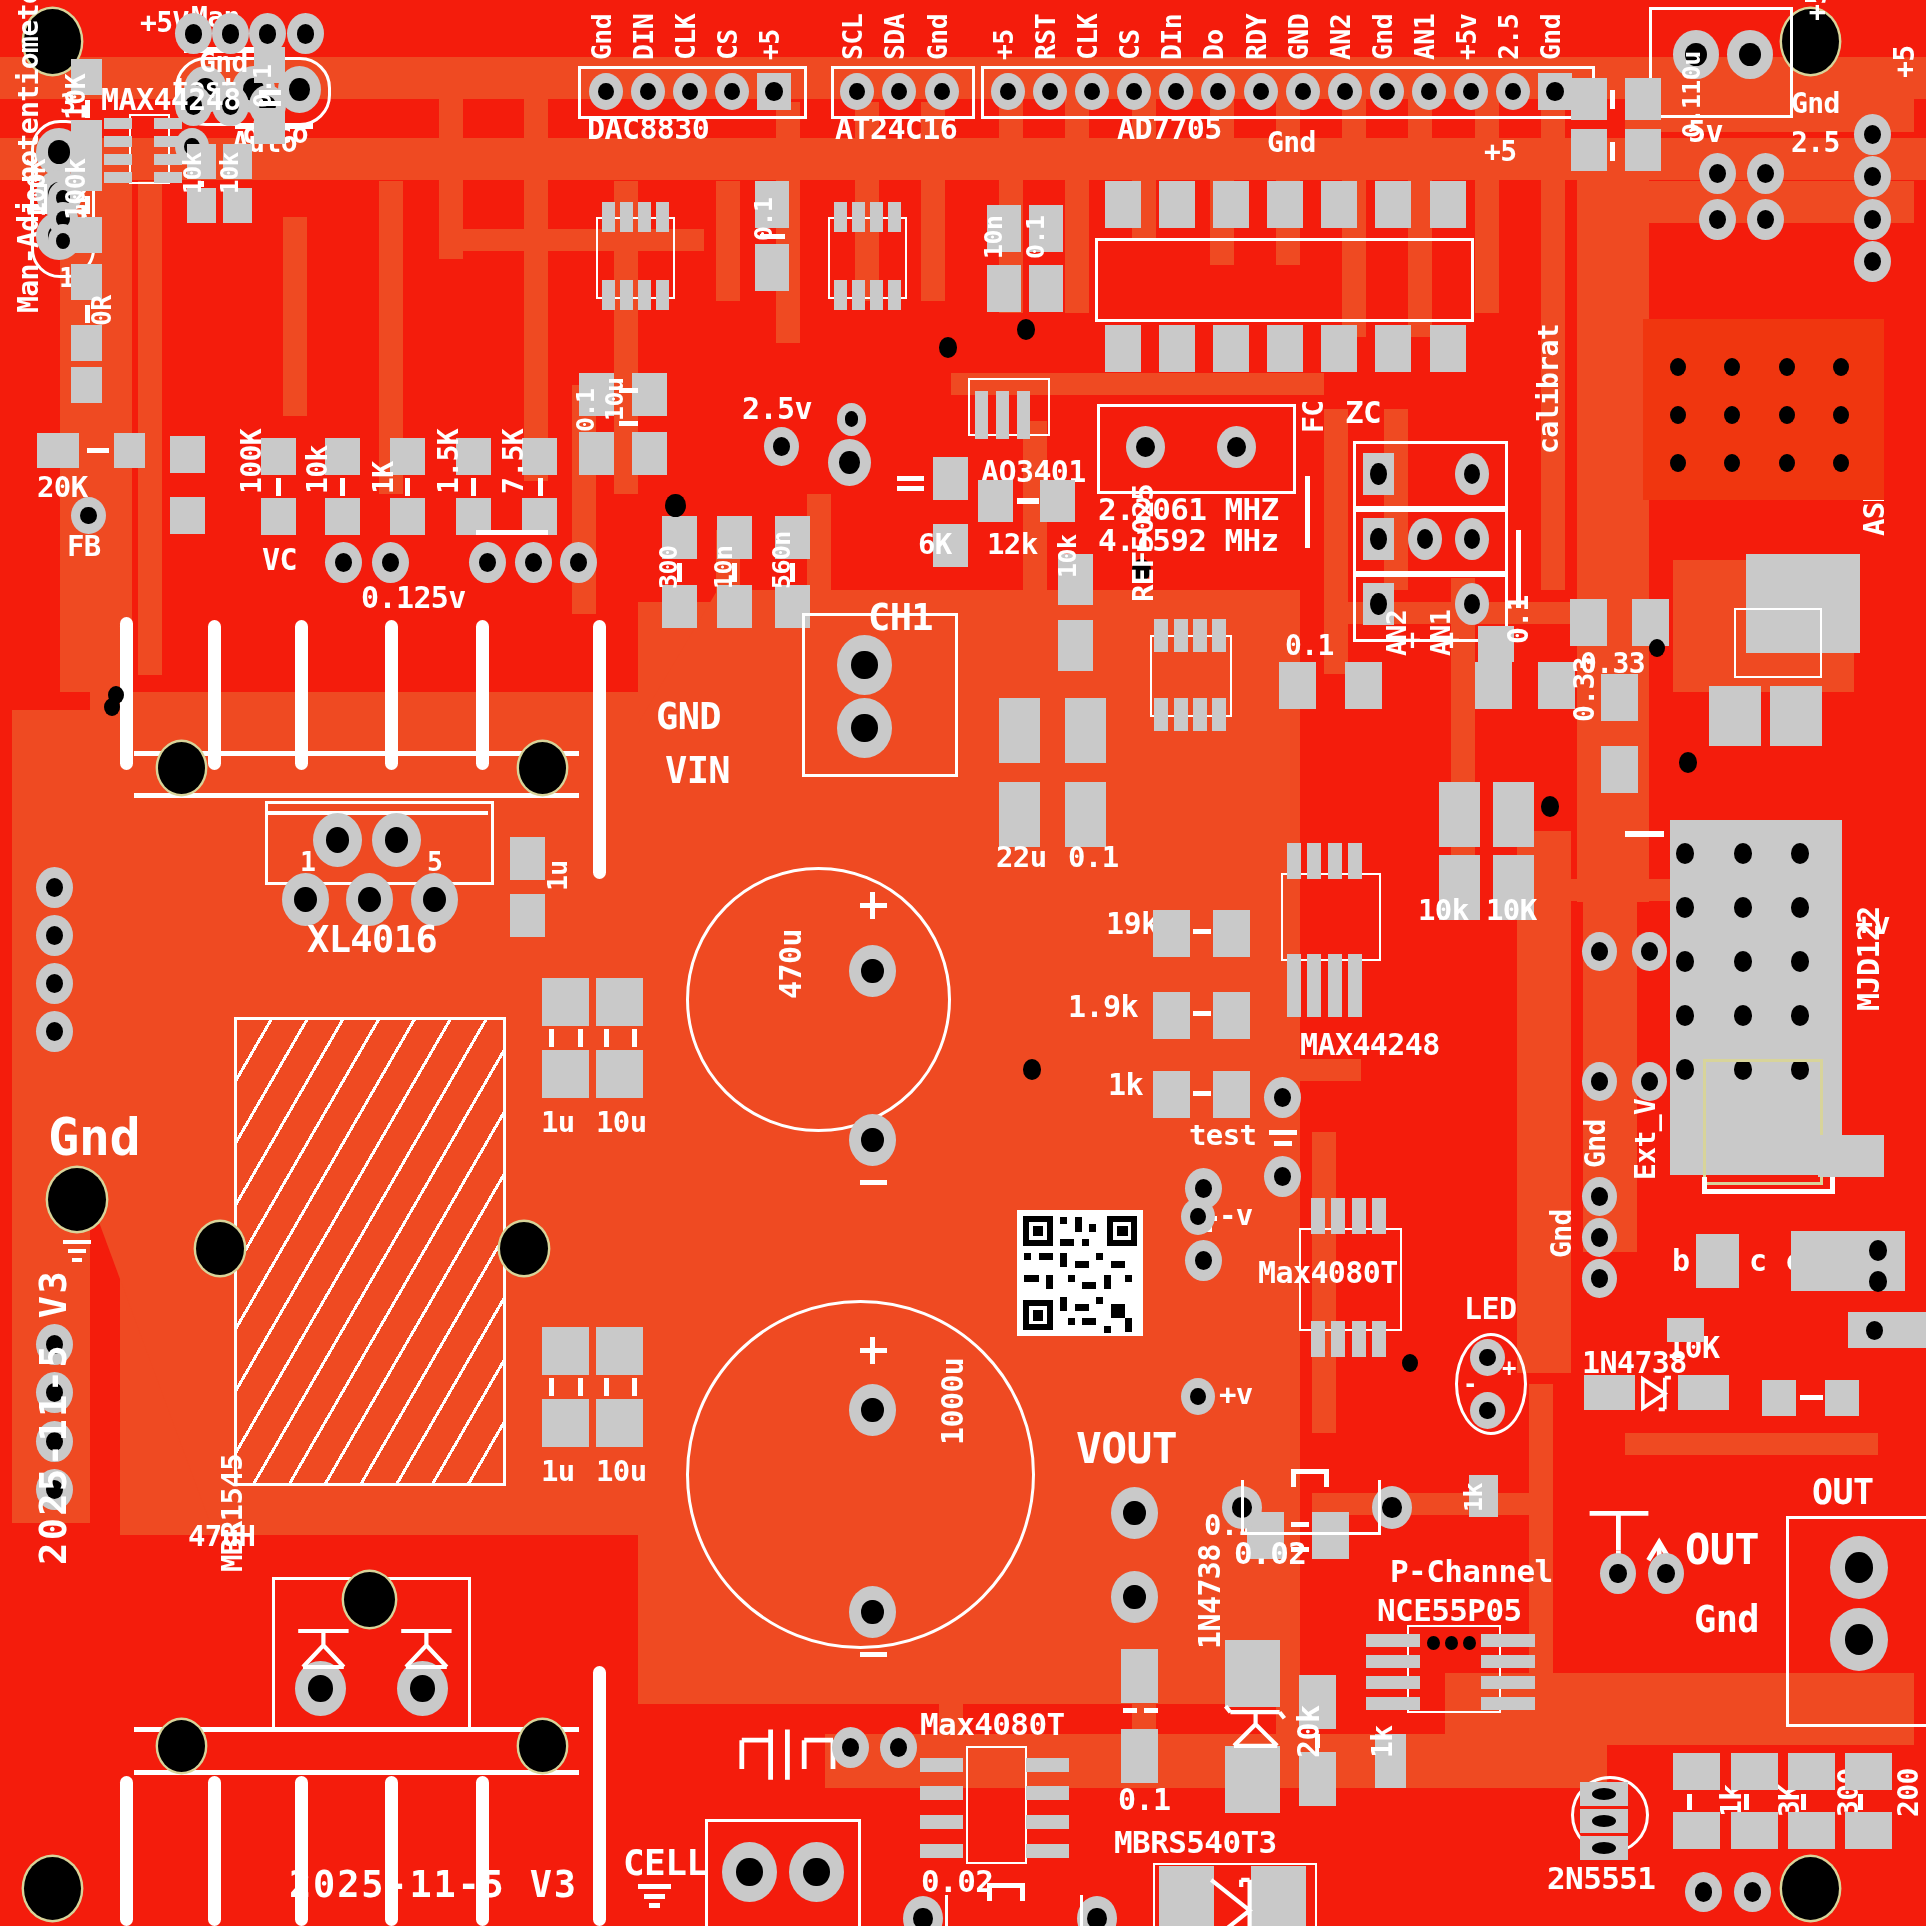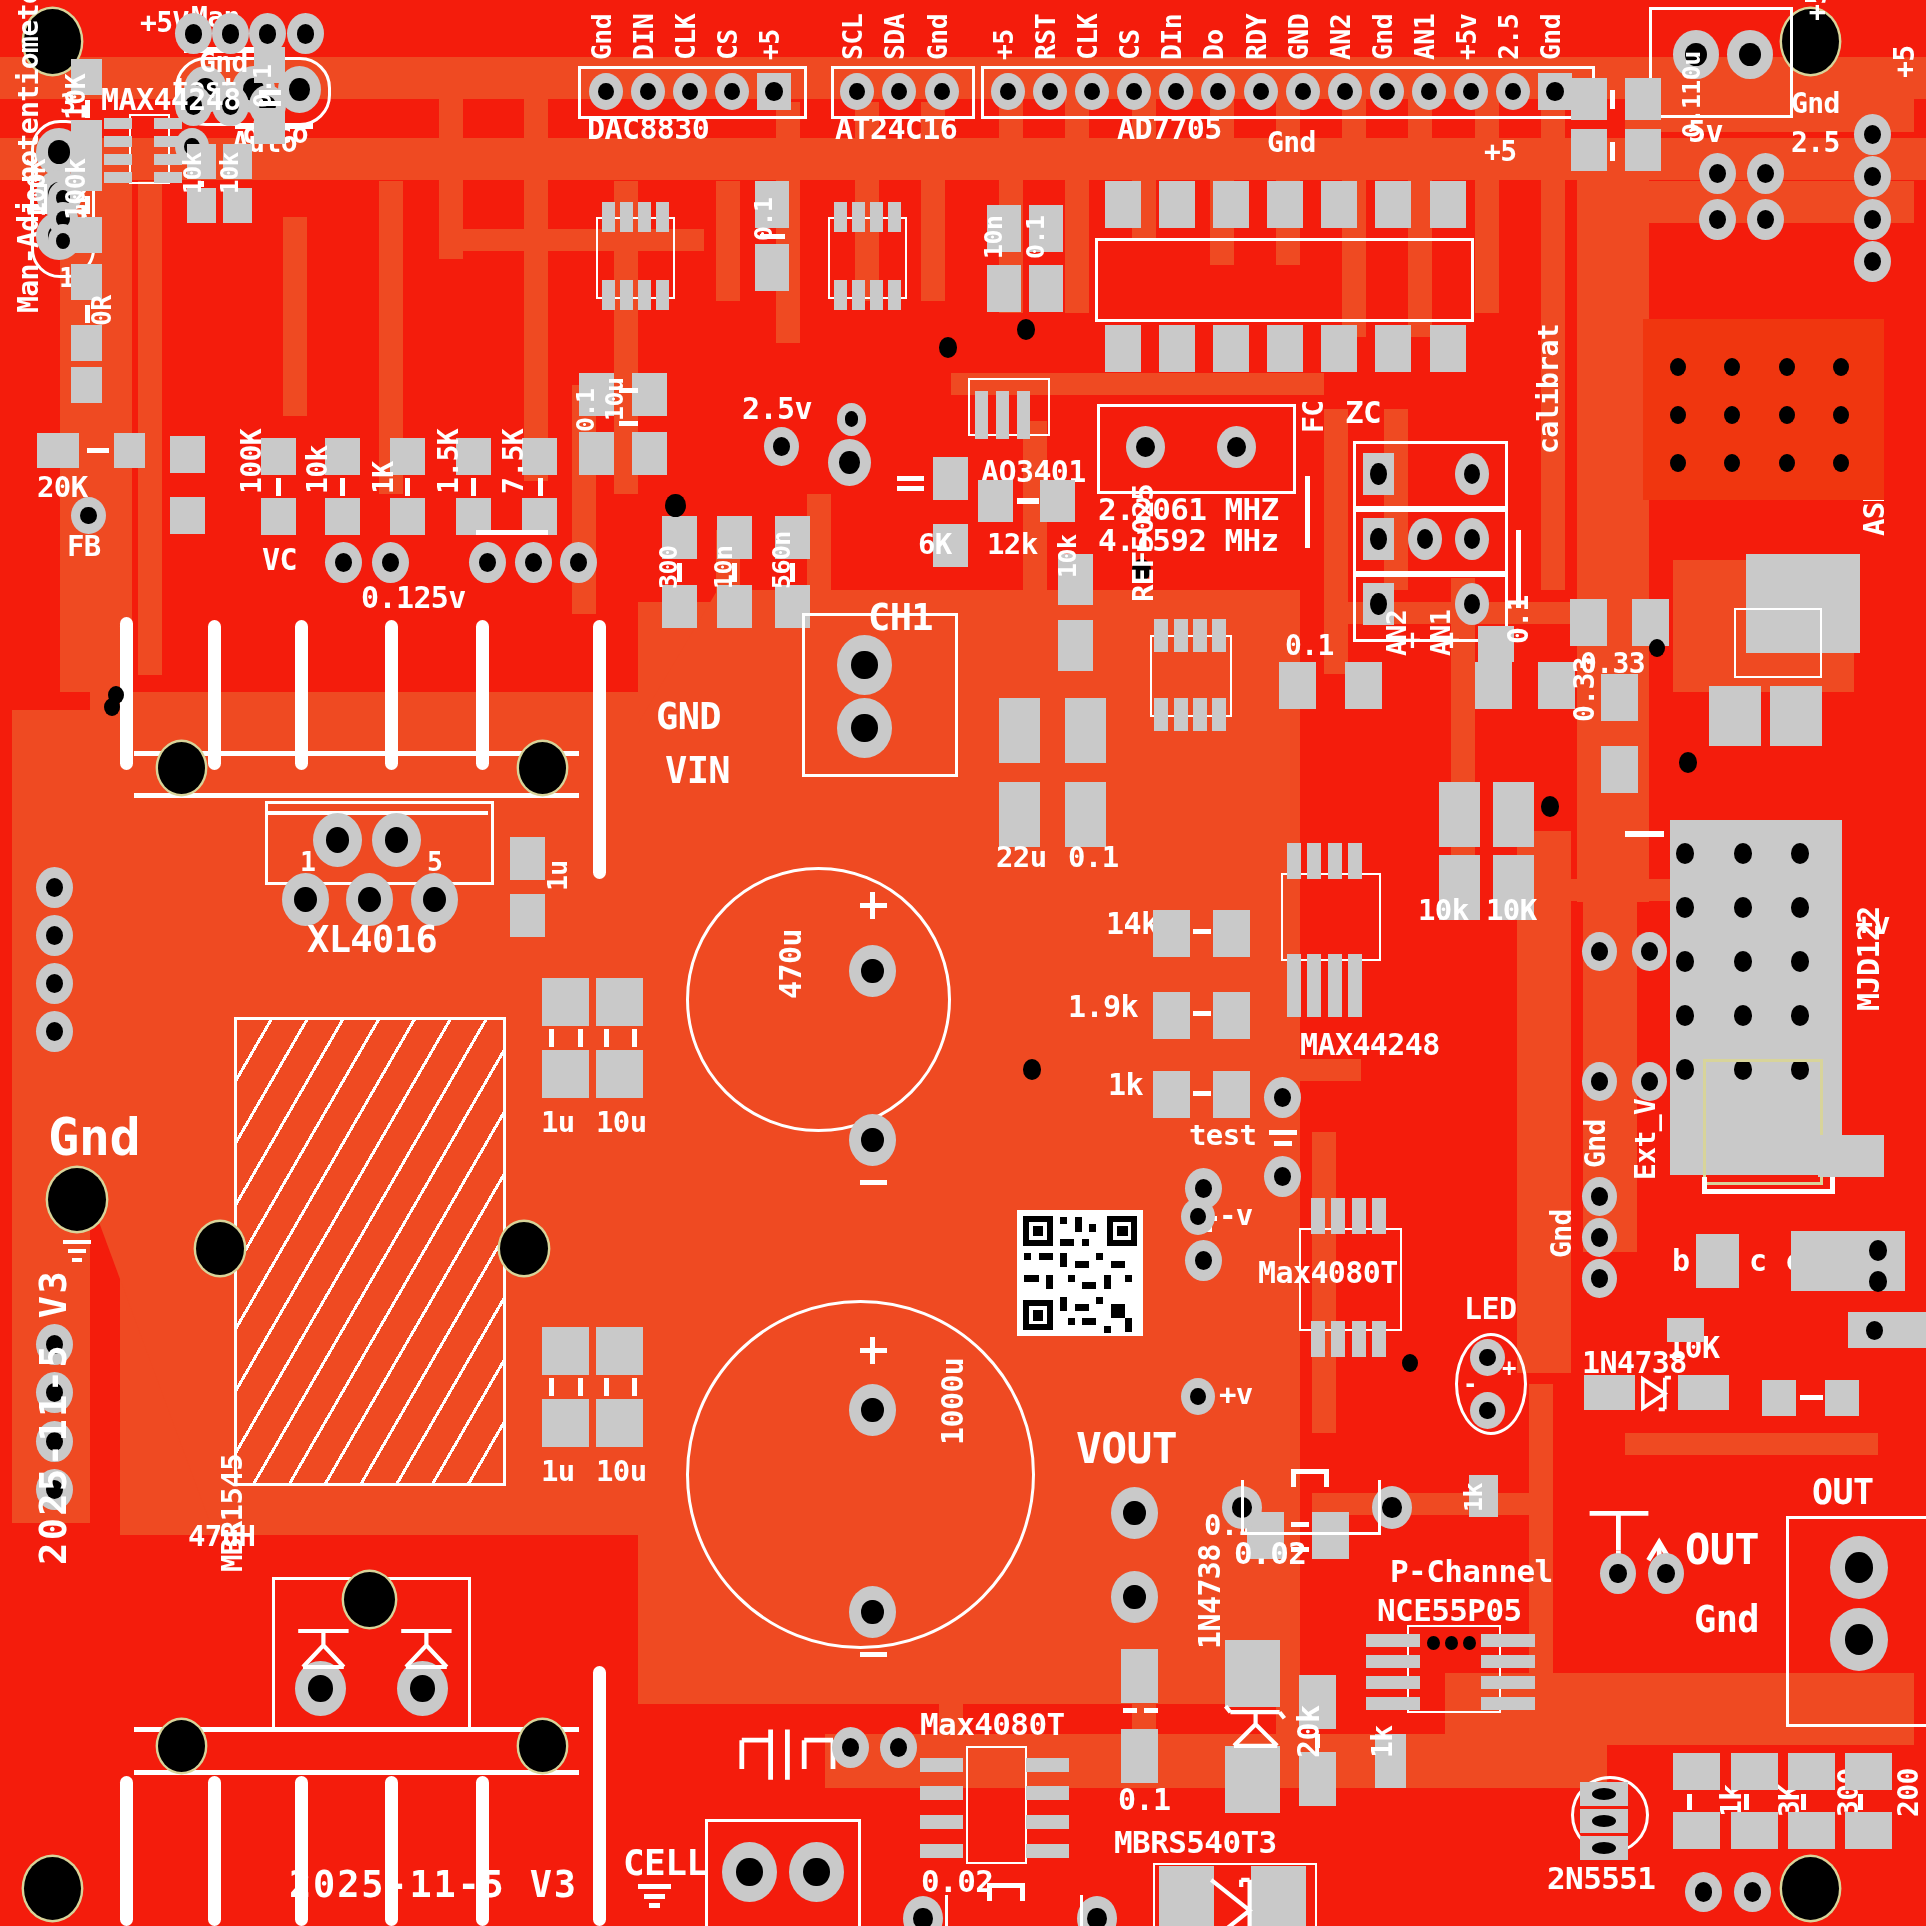--- a/index.html
+++ b/index.html
@@ -619,21 +619,21 @@
     <div class="qrcell" style="left:43px;top:87px;width:7.2px;height:14.4px;"></div>
     <div class="qrcell" style="left:58px;top:94px;width:14.4px;height:7.2px;"></div>
     <div class="qrcell" style="left:79px;top:87px;width:7.2px;height:7.2px;"></div>
     <div class="qrcell" style="left:94px;top:94px;width:14.4px;height:14.4px;"></div>
     <div class="qrcell" style="left:51px;top:108px;width:7.2px;height:7.2px;"></div>
     <div class="qrcell" style="left:65px;top:108px;width:14.4px;height:7.2px;"></div>
     <div class="qrcell" style="left:87px;top:116px;width:7.2px;height:7.2px;"></div>
     <div class="qrcell" style="left:108px;top:108px;width:7.2px;height:14.4px;"></div>
   </div>
 
-  <div class="silk" style="left:1106px;top:909px;font-size:30px;">14k</div>
+  <div class="silk" style="left:1106px;top:909px;font-size:30px;">19k</div>
   <div class="pad" style="left:1153px;top:910px;width:37px;height:47px;"></div>
   <div class="pad" style="left:1213px;top:910px;width:37px;height:47px;"></div>
   <div class="sline" style="left:1193px;top:929px;width:18px;height:5.4px;"></div>
   <div class="silk" style="left:1068px;top:992px;font-size:30px;">1.9k</div>
   <div class="pad" style="left:1153px;top:992px;width:37px;height:47px;"></div>
   <div class="pad" style="left:1213px;top:992px;width:37px;height:47px;"></div>
   <div class="sline" style="left:1193px;top:1011px;width:18px;height:5.4px;"></div>
   <div class="silk" style="left:1108px;top:1070px;font-size:30px;">1k</div>
   <div class="pad" style="left:1153px;top:1071px;width:37px;height:47px;"></div>
   <div class="pad" style="left:1213px;top:1071px;width:37px;height:47px;"></div>

